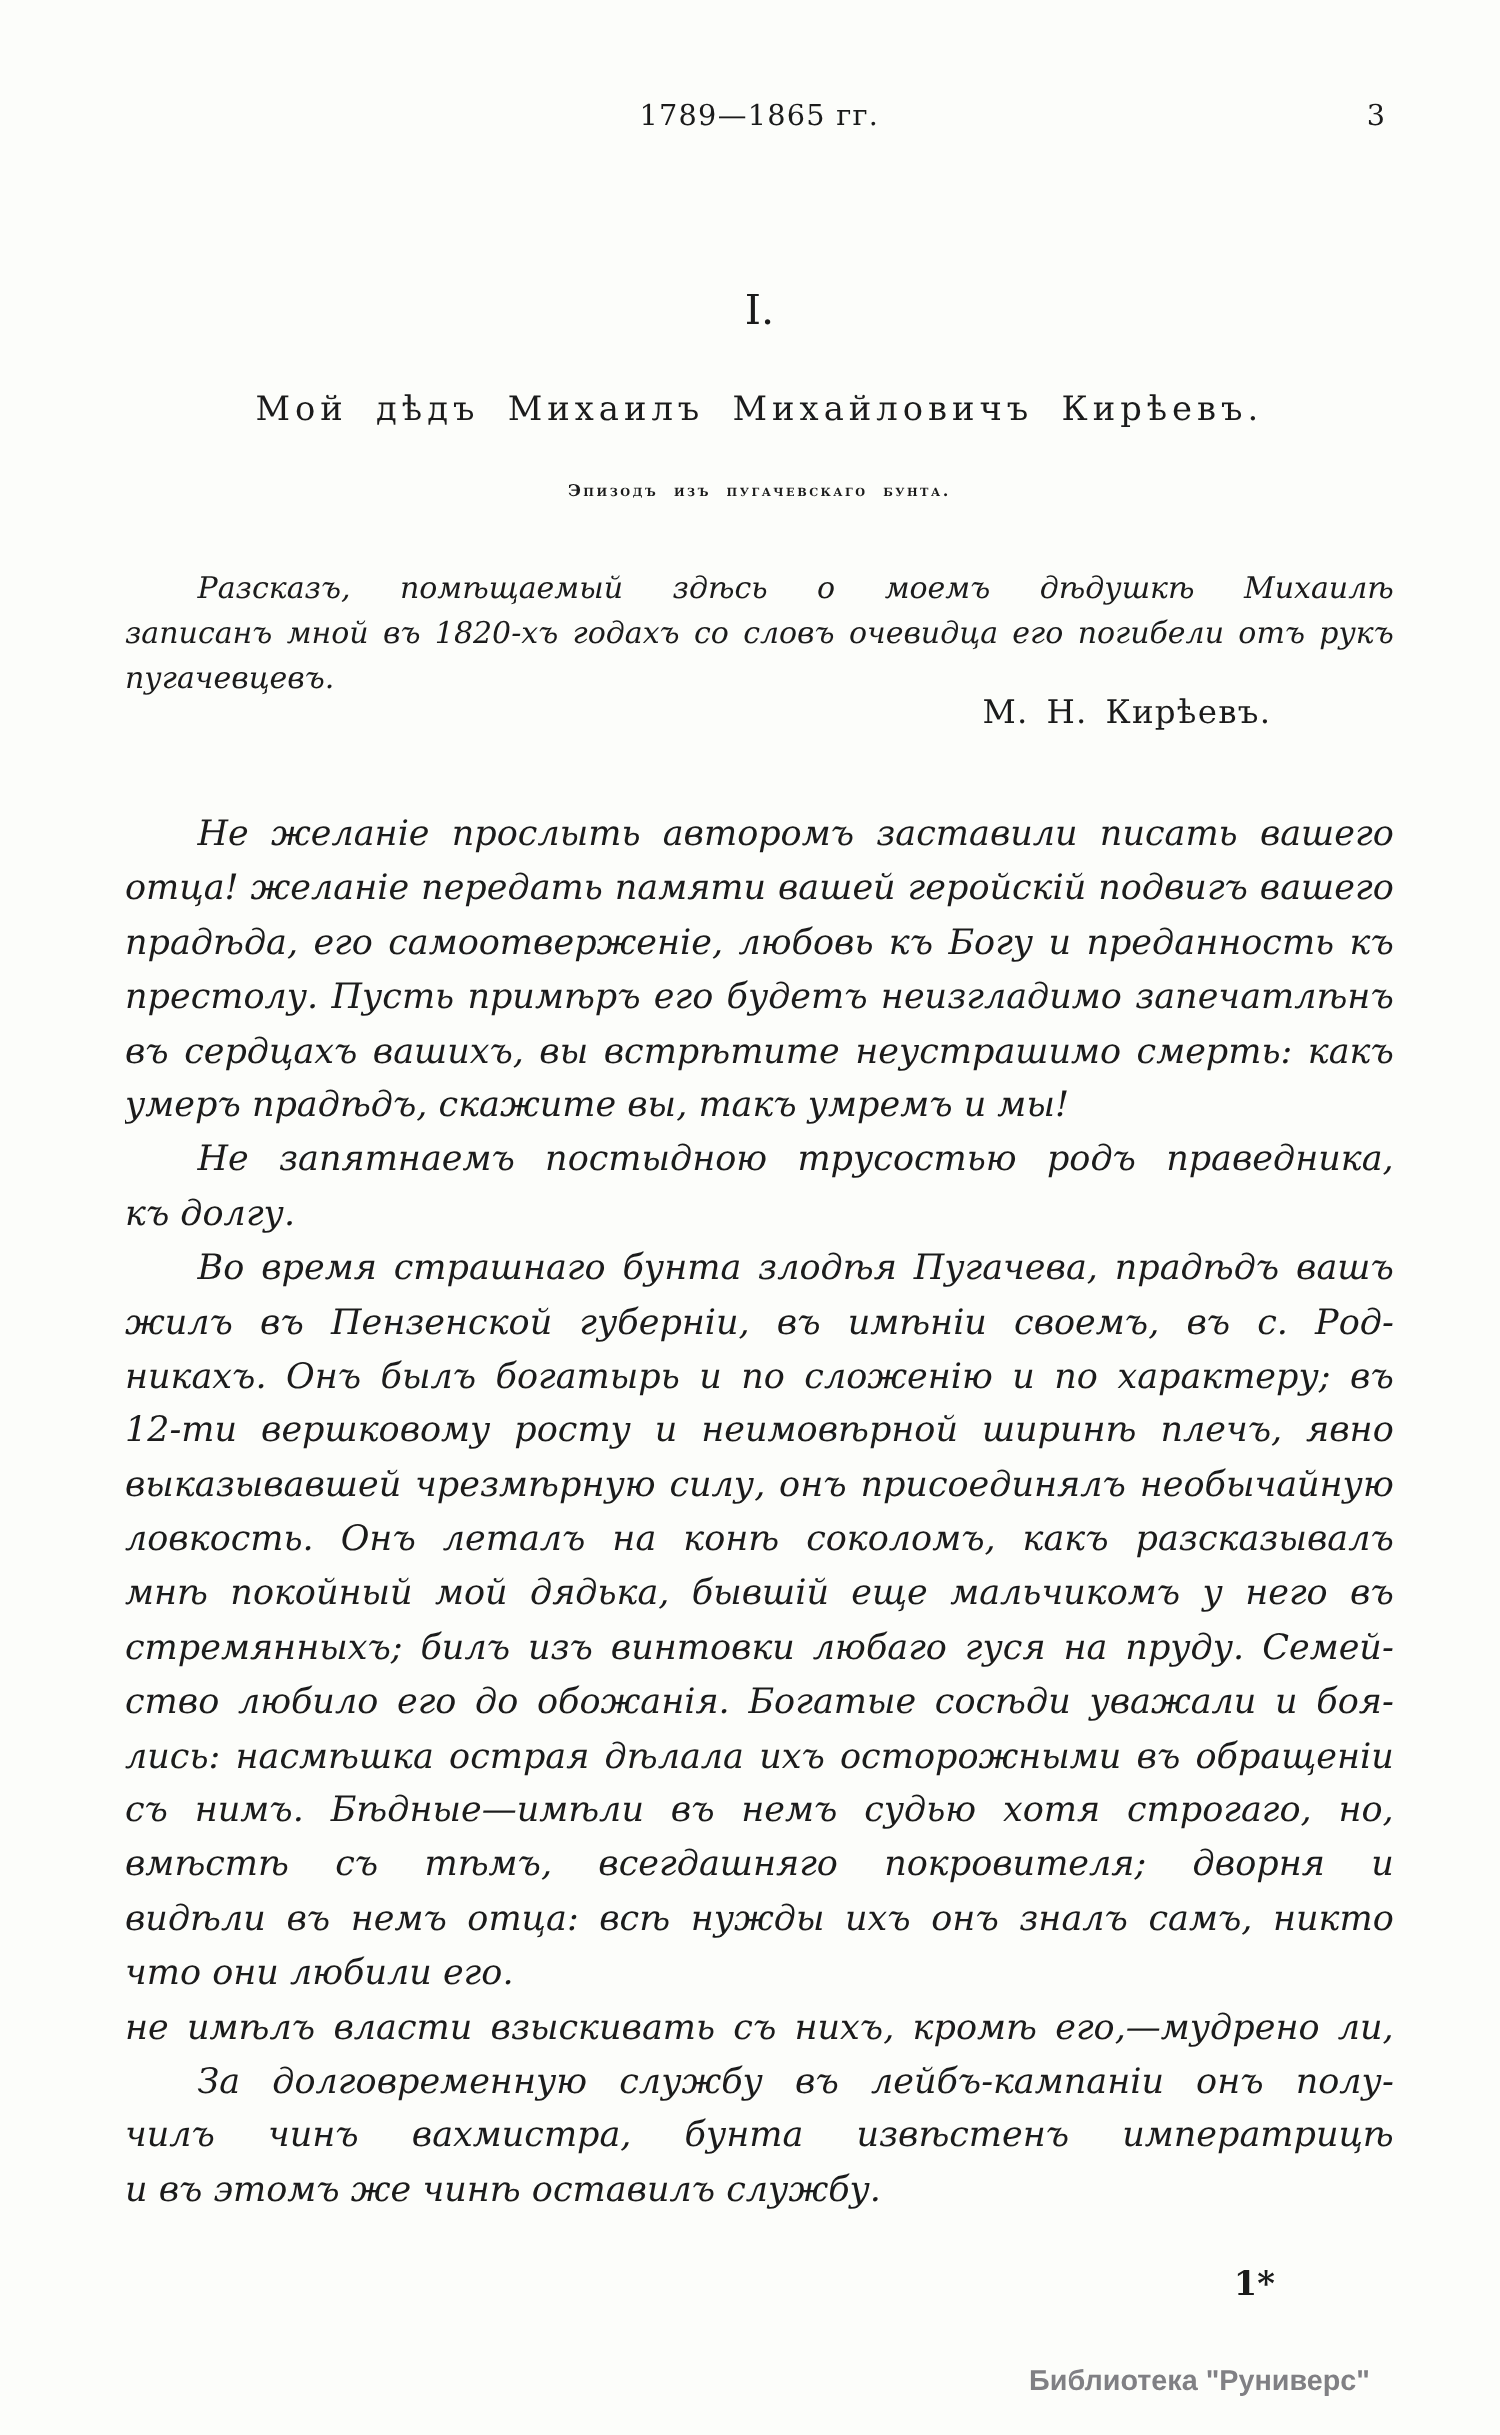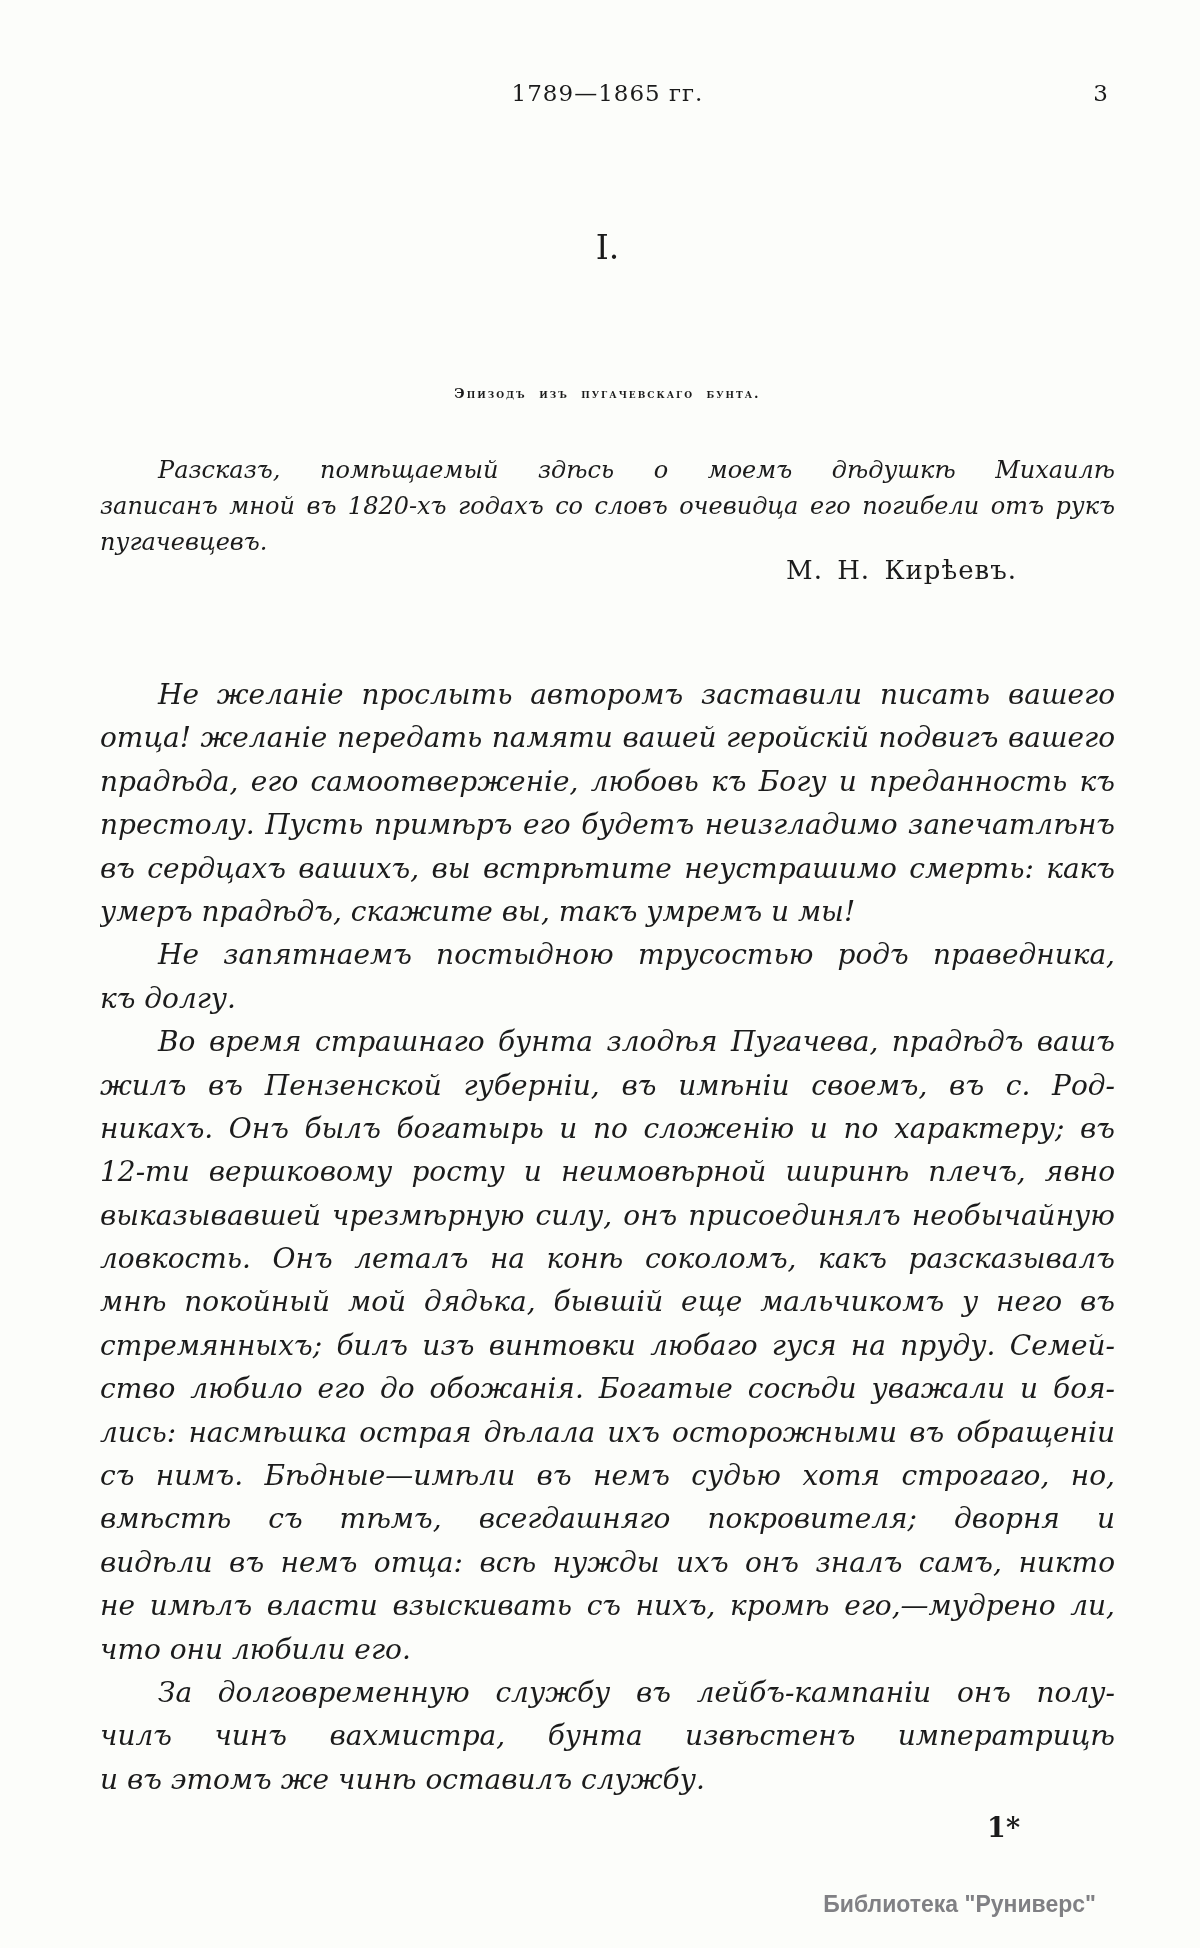--- a/index.html
+++ b/index.html
@@ -64,21 +64,20 @@
     padding-right: 98px;
     text-align: right;
     font-size: 26px;
     letter-spacing: 1px;
     word-spacing: 5px;
   }
   .body-text {
     position: absolute;
     top: 645px; left: 100px; width: 1015px;
     font-size: 28px;
-    margin-top: 28px;
   }
   .body-text .pline { height: 43.4px; line-height: 43.4px; overflow: hidden; }
   .pline { text-align: justify; text-align-last: justify; font-style: italic; }
   .pline.last { text-align-last: left; }
   .pline.indent { text-indent: 58px; }
   .footnote-mark {
     position: absolute;
     top: 1812px; left: 100px; width: 1015px;
     box-sizing: border-box;
     padding-right: 95px;
@@ -100,20 +99,21 @@
 
 <div class="page">
 
   <div class="running-header">
     <span>1789—1865 гг.</span>
   </div>
   <div class="page-number">3</div>
 
   <div class="section-number">I.</div>
 
+  <div class="chapter-title">Мой дѣдъ Михаилъ Михайловичъ Кирѣевъ.</div>
 
   <div class="chapter-subtitle">Эпизодъ изъ пугачевскаго бунта.</div>
 
   <div class="note-paragraph">
       <div class="pline indent">Разсказъ, помѣщаемый здѣсь о моемъ дѣдушкѣ Михаилѣ Михайловичѣ,</div>
       <div class="pline">записанъ мной въ 1820-хъ годахъ со словъ очевидца его погибели отъ рукъ</div>
       <div class="pline last">пугачевцевъ.</div>
     </div>
 
   <div class="note-signature">М. Н. Кирѣевъ.</div>
@@ -133,22 +133,22 @@
       <div class="pline">12-ти вершковому росту и неимовѣрной ширинѣ плечъ, явно</div>
       <div class="pline">выказывавшей чрезмѣрную силу, онъ присоединялъ необычайную</div>
       <div class="pline">ловкость. Онъ леталъ на конѣ соколомъ, какъ разсказывалъ</div>
       <div class="pline">мнѣ покойный мой дядька, бывшій еще мальчикомъ у него въ</div>
       <div class="pline">стремянныхъ; билъ изъ винтовки любаго гуся на пруду. Семей-</div>
       <div class="pline">ство любило его до обожанія. Богатые сосѣди уважали и боя-</div>
       <div class="pline">лись: насмѣшка острая дѣлала ихъ осторожными въ обращеніи</div>
       <div class="pline">съ нимъ. Бѣдные—имѣли въ немъ судью хотя строгаго, но,</div>
       <div class="pline">вмѣстѣ съ тѣмъ, всегдашняго покровителя; дворня и крестьяне</div>
       <div class="pline">видѣли въ немъ отца: всѣ нужды ихъ онъ зналъ самъ, никто</div>
+      <div class="pline last">что они любили его.</div>
       <div class="pline">не имѣлъ власти взыскивать съ нихъ, кромѣ его,—мудрено ли,</div>
-      <div class="pline last">что они любили его.</div>
       <div class="pline indent">За долговременную службу въ лейбъ-кампаніи онъ полу-</div>
       <div class="pline">чилъ чинъ вахмистра, бунта извѣстенъ императрицѣ Екатеринѣ</div>
       <div class="pline last">и въ этомъ же чинѣ оставилъ службу.</div>
     </div>
 
   <div class="footnote-mark">1*</div>
 
   <div class="watermark">Библиотека "Руниверс"</div>
 
 </div>

